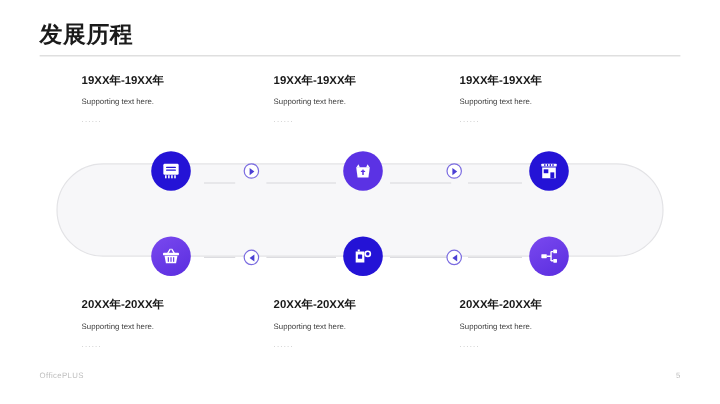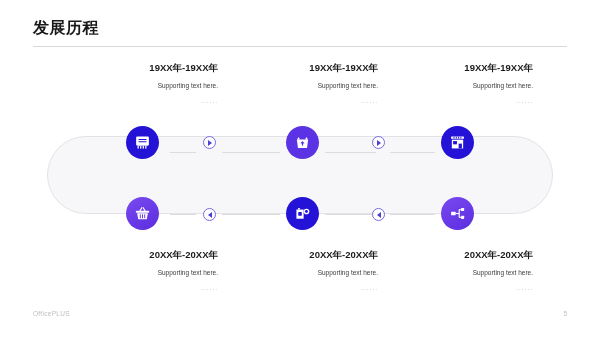--- a/index.html
+++ b/index.html
@@ -18,21 +18,21 @@
   
   #slide {
     position: absolute;
     inset: 0;
     background: #ffffff;
   }
   #page-title {
     position: absolute;
     left: 33px;
     top: 20px;
-    font-size: 16px;
+    font-size: 19px;
     font-weight: bold;
     color: #1a1a1a;
     letter-spacing: 0.5px;
     line-height: 1;
   }
   #title-rule {
     position: absolute;
     left: 33px;
     top: 46px;
     width: 534px;
@@ -91,21 +91,21 @@
     border-top: 3px solid transparent;
     border-bottom: 3px solid transparent;
   }
   .marker.right .tri { border-left: 4.5px solid #4a3fd4; }
   .marker.left  .tri { border-right: 4.5px solid #4a3fd4; }
 
   
   .caption {
     position: absolute;
     width: 150px;
-    text-align: right;
+    text-align: left;
   }
   .caption .heading {
     font-size: 9.5px;
     font-weight: bold;
     color: #1a1a1a;
     line-height: 1.2;
     white-space: nowrap;
   }
   .caption .support {
     font-size: 6.5px;

